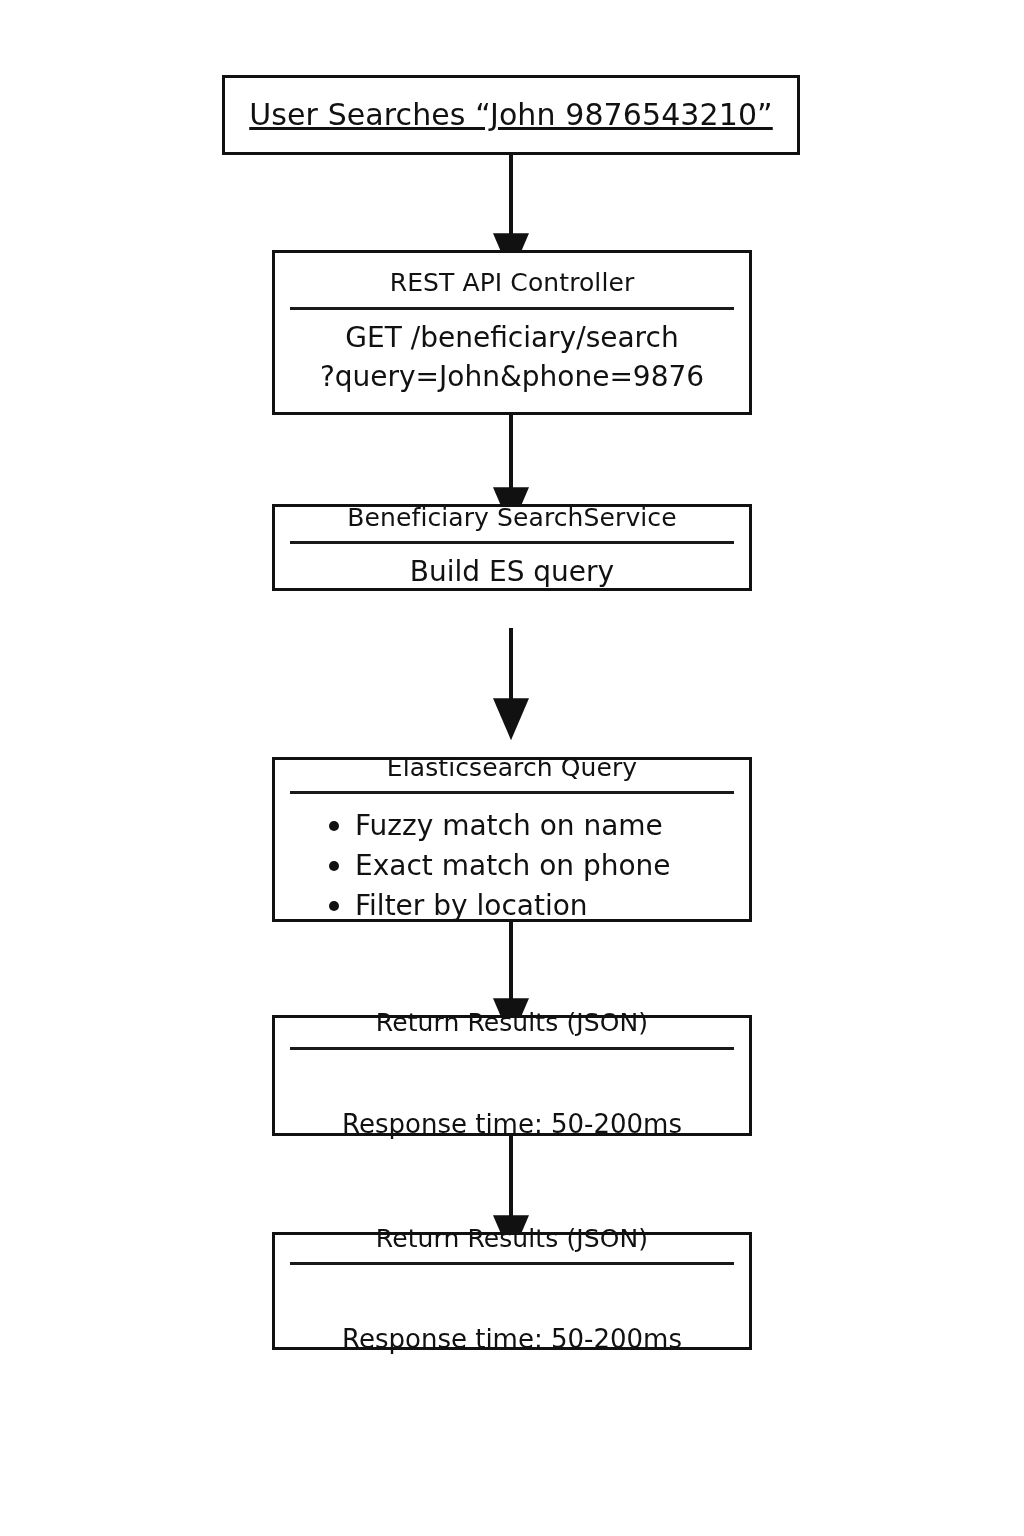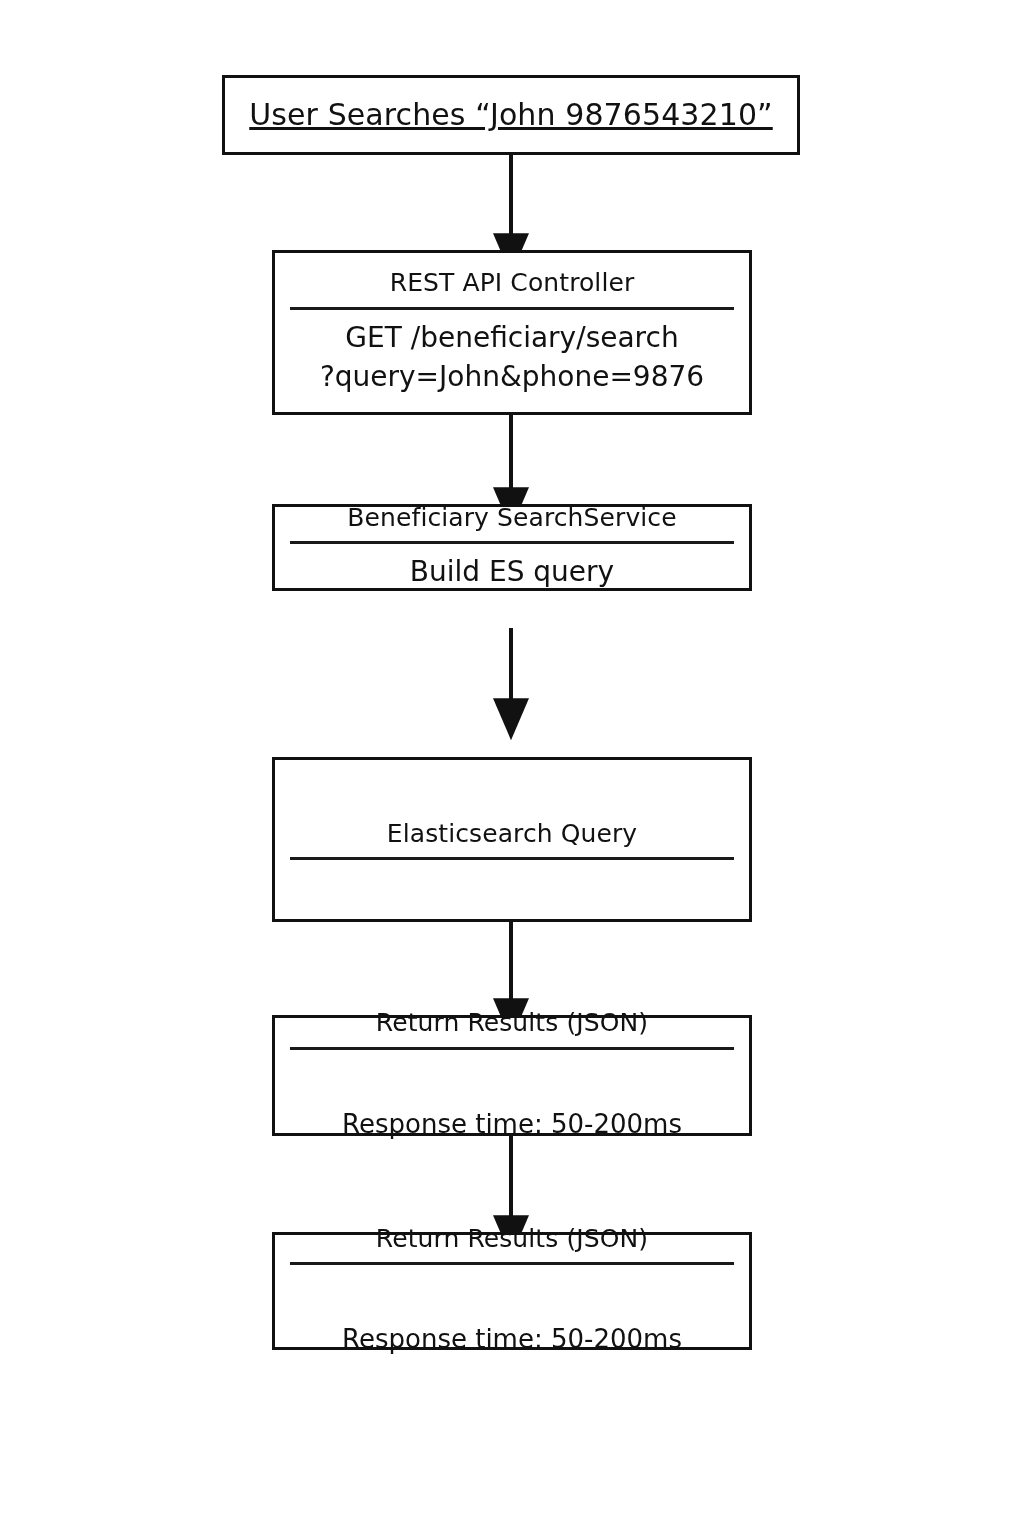--- a/index.html
+++ b/index.html
@@ -155,20 +155,36 @@
     <div class="node-title">Beneficiary SearchService</div>
     <div class="node-divider"></div>
     <div class="node-body">
       <div class="body-line">Build ES query</div>
     </div>
   </div>
 
   <div class="node" id="node-es-query">
     <div class="node-title">Elasticsearch Query</div>
     <div class="node-divider"></div>
+    <div class="node-body">
+      <ul class="bullet-list">
+        <li>
+          <span class="bullet-dot"></span>
+          <span>Fuzzy match on name</span>
+        </li>
+        <li>
+          <span class="bullet-dot"></span>
+          <span>Exact match on phone</span>
+        </li>
+        <li>
+          <span class="bullet-dot"></span>
+          <span>Filter by location</span>
+        </li>
+      </ul>
+    </div>
   </div>
 
   <div class="node" id="node-return-1">
     <div class="node-title">Return Results (JSON)</div>
     <div class="node-divider"></div>
     <div class="node-body">
       <div class="body-line small">Response time: 50-200ms</div>
     </div>
   </div>
 

